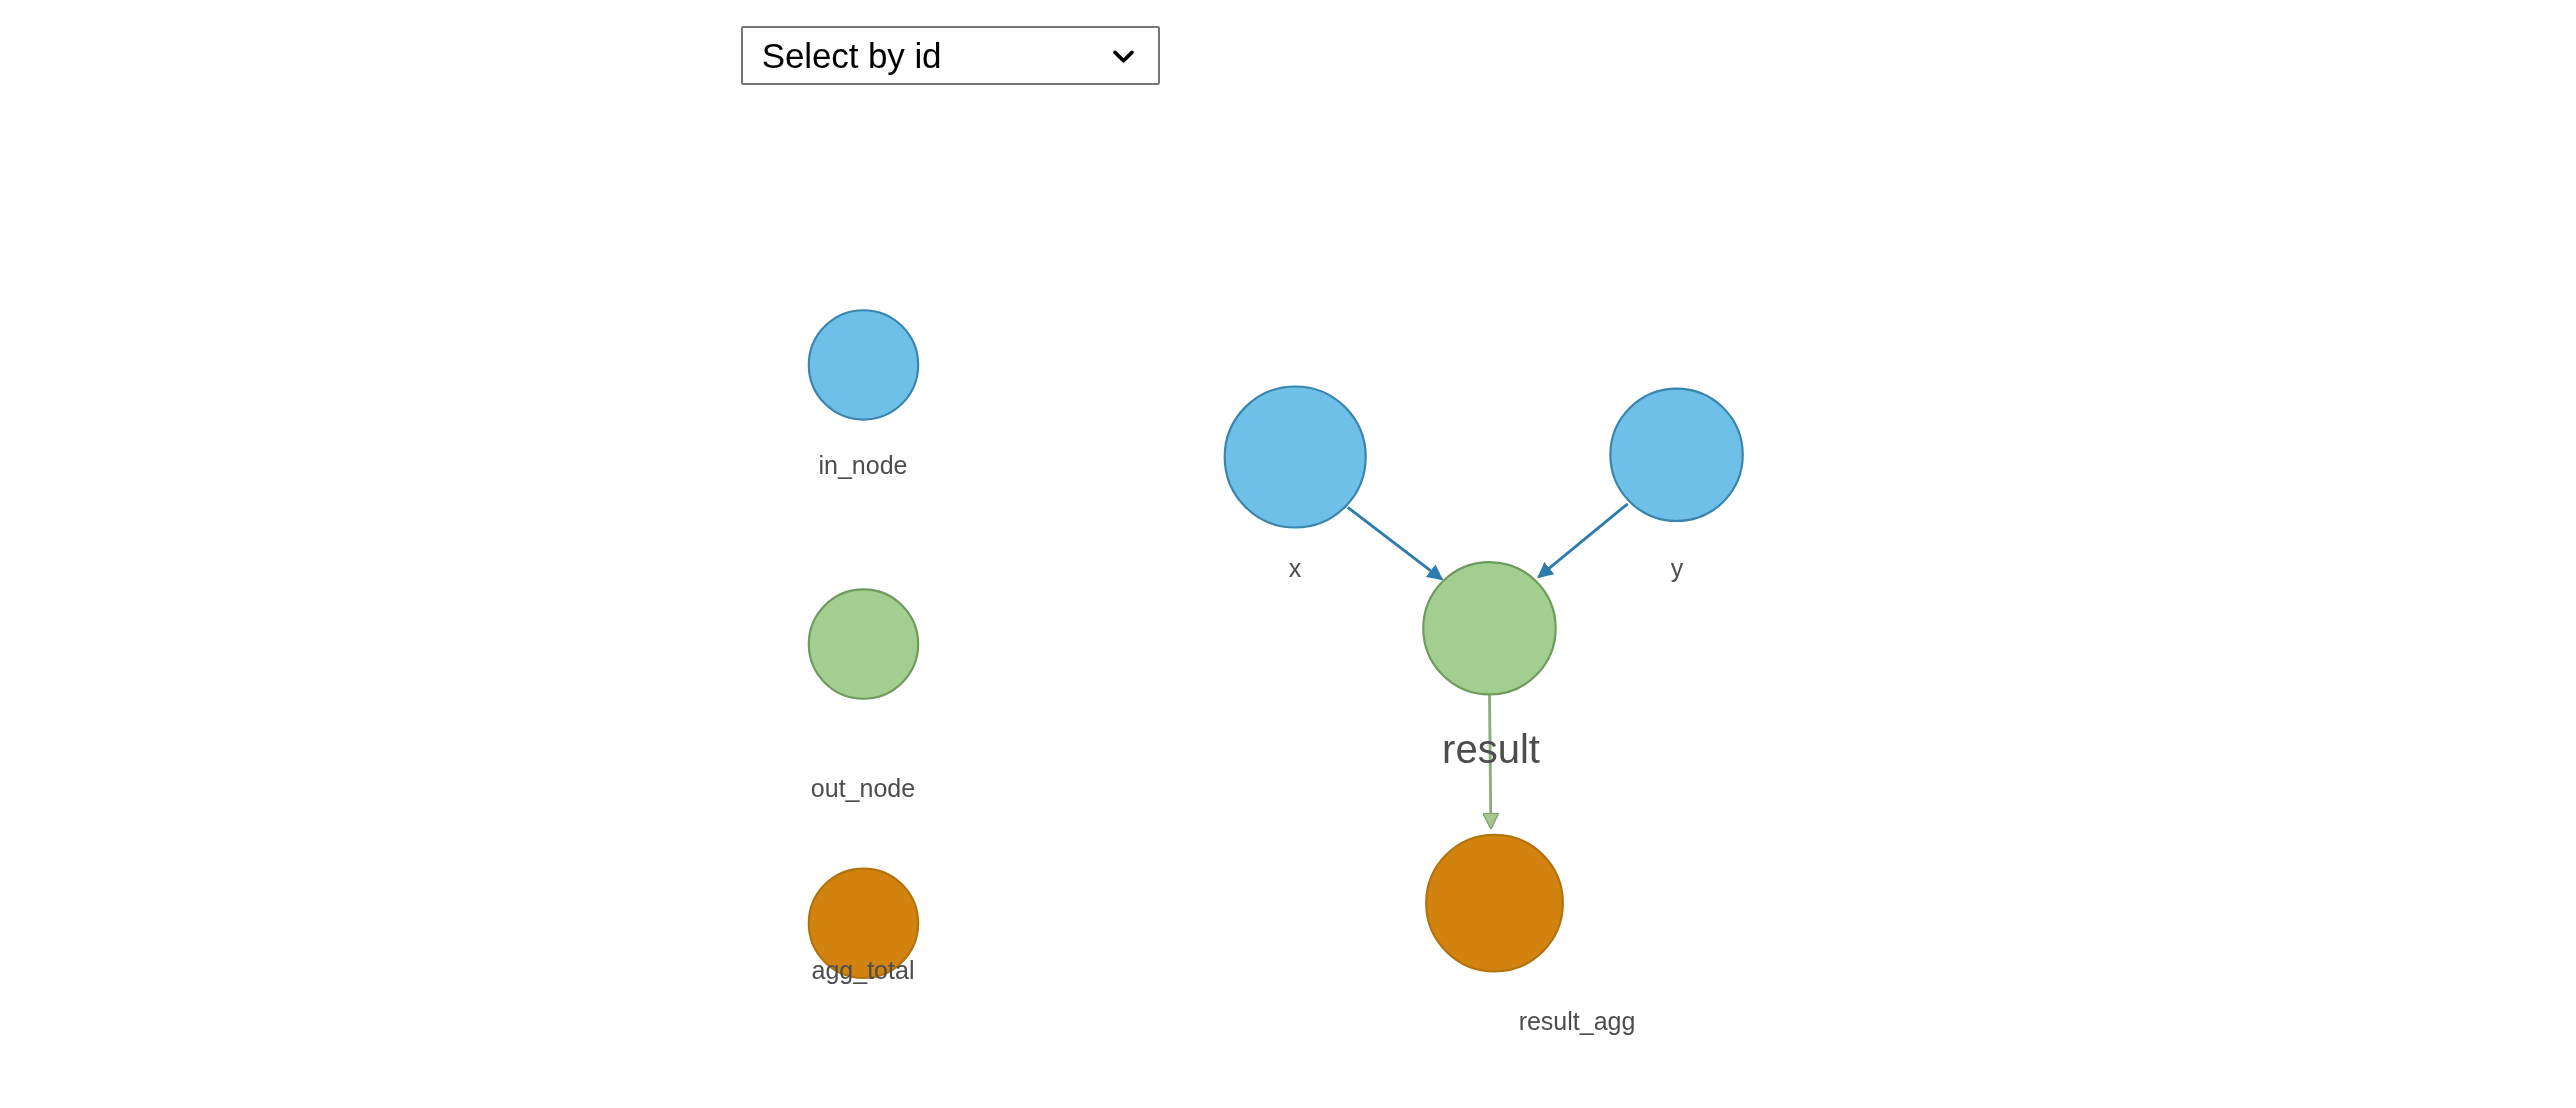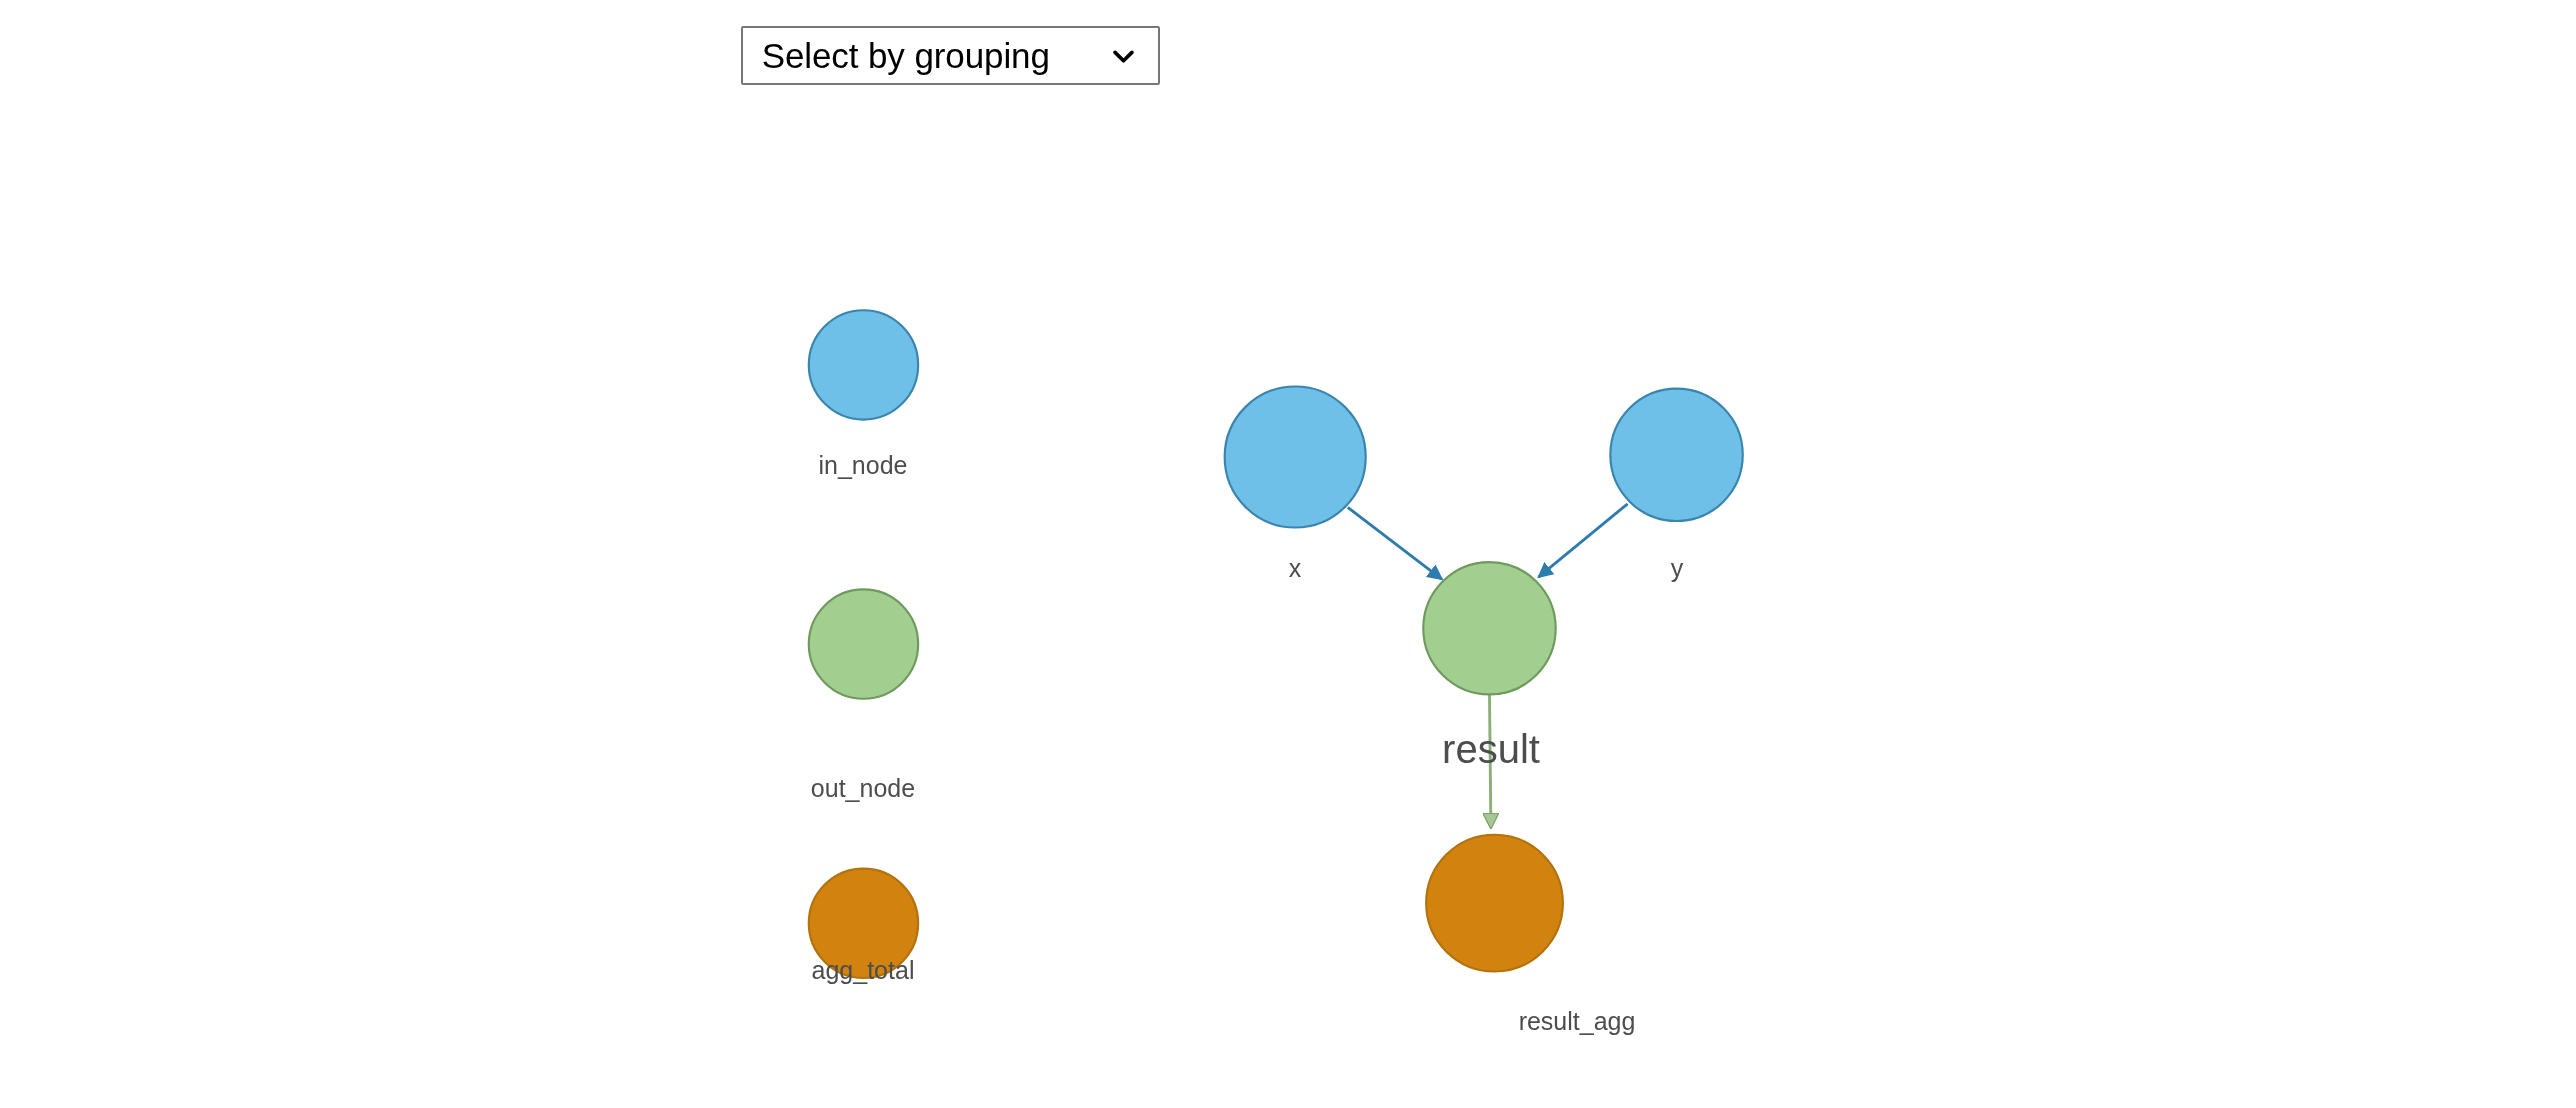--- a/index.html
+++ b/index.html
@@ -82,29 +82,29 @@
     color: #4d4d4d;
     white-space: nowrap;
     transform: translateX(-50%);
   }
 </style>
 </head>
 <body>
 
 <div class="controls">
 
-
   <div class="select-box">
-    <span class="select-label">Select by grouping</span>
+    <span class="select-label">Select by id</span>
     <span class="select-chevron">
       <svg width="29" height="29" viewBox="0 0 24 24" aria-hidden="true">
         <path d="M5 9 L12 16 L19 9" fill="none" stroke="#000000" stroke-width="3" stroke-linecap="round" stroke-linejoin="round"></path>
       </svg>
     </span>
   </div>
+
 
 </div>
 
 <div class="graph">
   <svg width="2576" height="1109" xmlns="http://www.w3.org/2000/svg" viewBox="0 0 3580 1541">
     <defs>
       <marker id="arrow-blue" viewBox="0 0 10 10" refX="9" refY="5" markerWidth="5.5" markerHeight="5.5" orient="auto-start-reverse">
         <path d="M 0 0 L 10 5 L 0 10 z" fill="#2e7cad"></path>
       </marker>
       <marker id="arrow-green" viewBox="0 0 10 10" refX="9" refY="5" markerWidth="5.5" markerHeight="5.5" orient="auto-start-reverse">

